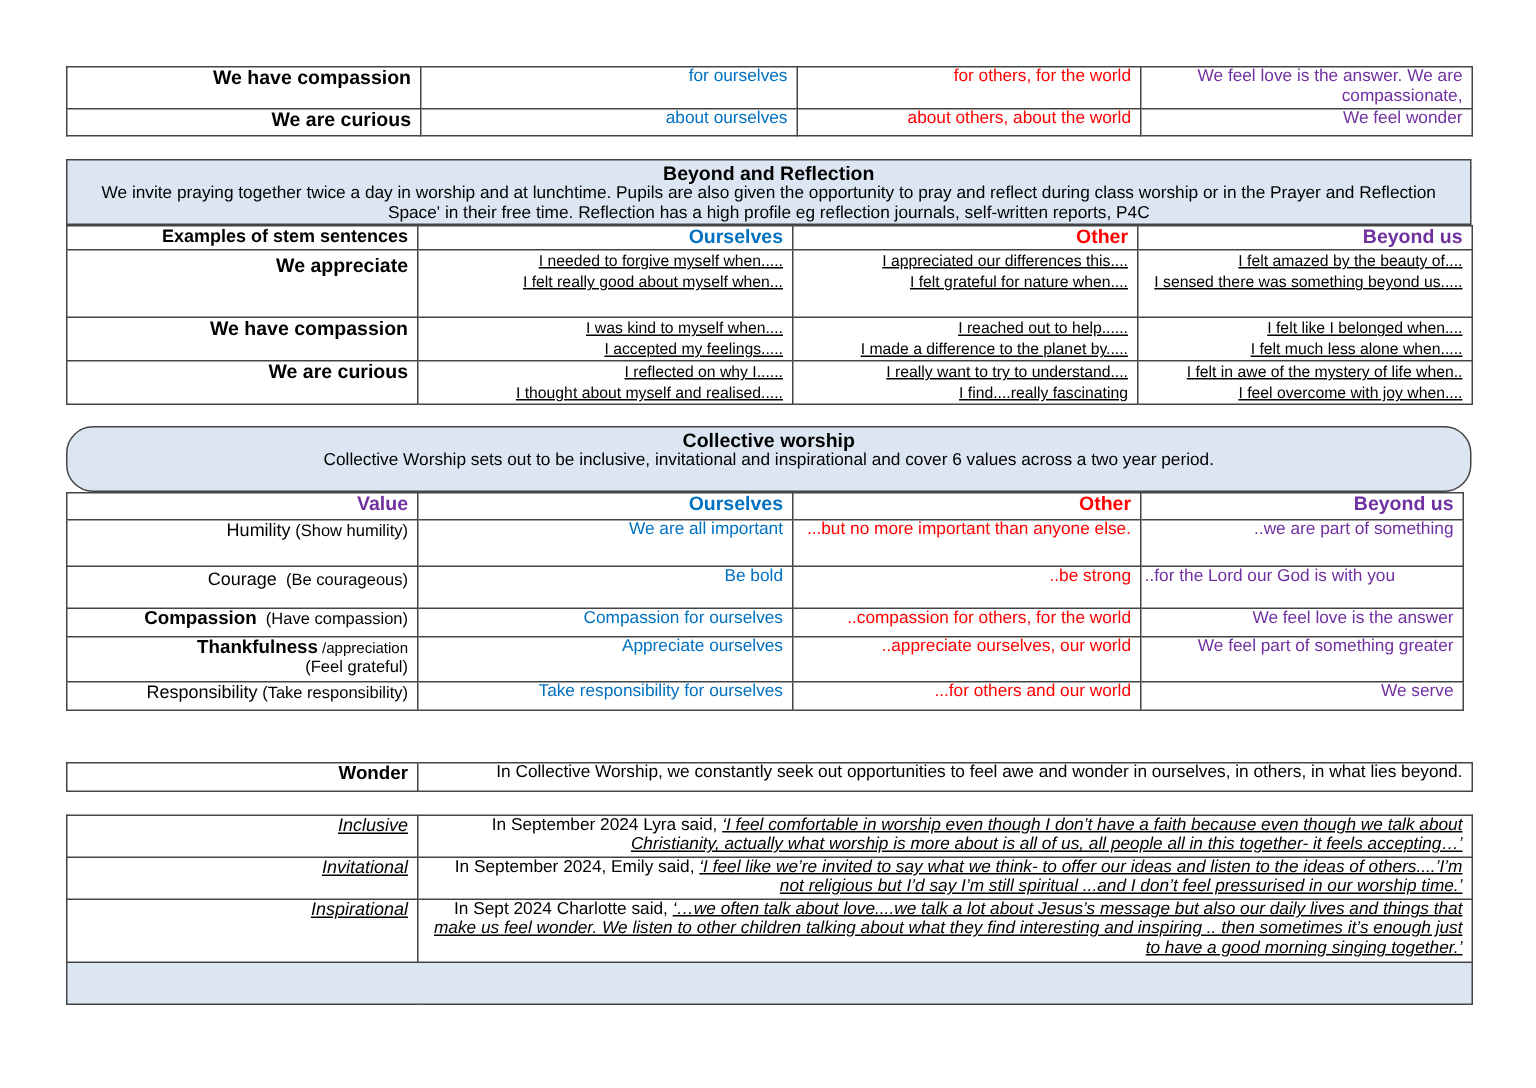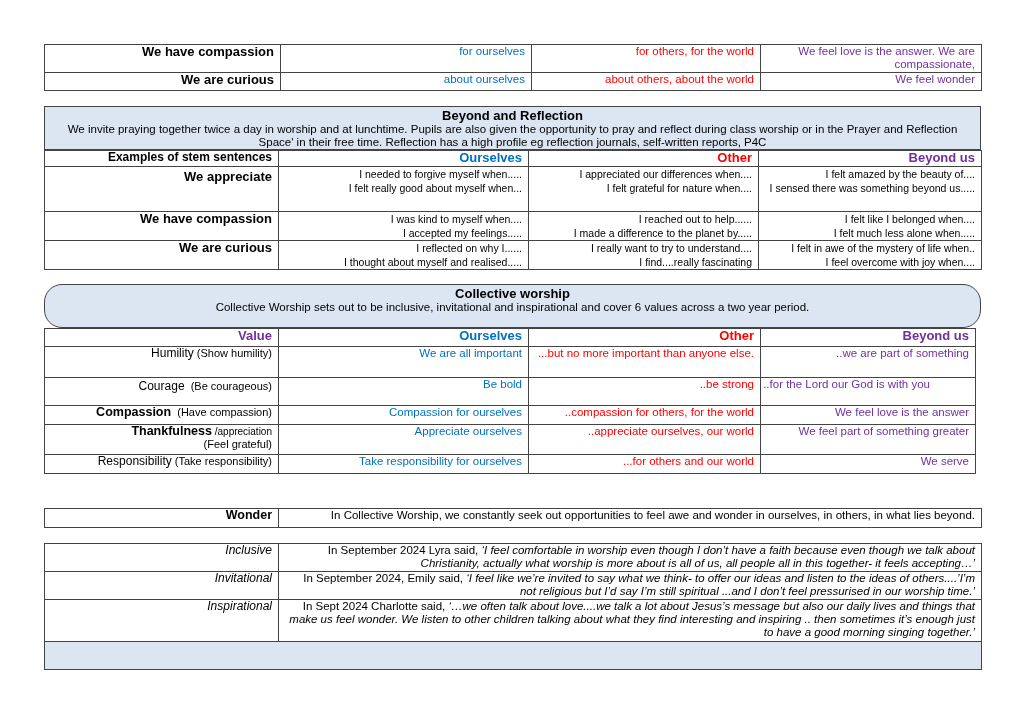--- a/index.html
+++ b/index.html
@@ -10,22 +10,22 @@
   td { border:1px solid #444; vertical-align:top; padding:0 6px; box-sizing:border-box; line-height:13px; font-size:11.5px; }
   .blue { color:#0070c0; }
   .red { color:#ff0000; }
   .purple { color:#7030a0; }
   .bold { font-weight:bold; }
   .big { font-size:13px; }
   .head-box { border:1px solid #444; background:#dce6f2; text-align:center; box-sizing:border-box; }
   .head-title { font-weight:bold; font-size:13px; line-height:15px; }
   .head-text { font-size:11.5px; line-height:13px; }
   .colhead { font-weight:bold; font-size:13px; }
-  .sm { font-size:10.5px; line-height:14px; }
-  .ital { font-style:italic; }
+  .sm { font-size:10.5px; line-height:14px;text-decoration:underline; }
+  .ital { font-style:italic;text-decoration:underline; }
   .p0 { padding-left:1px; }
 </style>
 </head>
 <body>
 
 <div class="blk" style="left:44px;top:44px;width:937px;">
   <table>
     <colgroup>
         <col style="width:236px">
         <col style="width:251px">
@@ -68,21 +68,21 @@
       <td class="colhead red">Other</td>
       <td class="colhead purple">Beyond us</td>
     </tr>
     <tr style="height:45px">
       <td class="bold big" style="padding-top:3px">We appreciate</td>
       <td class="sm">
             <div>I needed to forgive myself when.....</div>
             <div>I felt really good about myself when...</div>
           </td>
       <td class="sm">
-            <div>I appreciated our differences when....</div>
+            <div>I appreciated our differences this....</div>
             <div>I felt grateful for nature when....</div>
           </td>
       <td class="sm">
             <div>I felt amazed by the beauty of....</div>
             <div>I sensed there was something beyond us.....</div>
           </td>
     </tr>
     <tr style="height:29px">
       <td class="bold big">We have compassion</td>
       <td class="sm">

